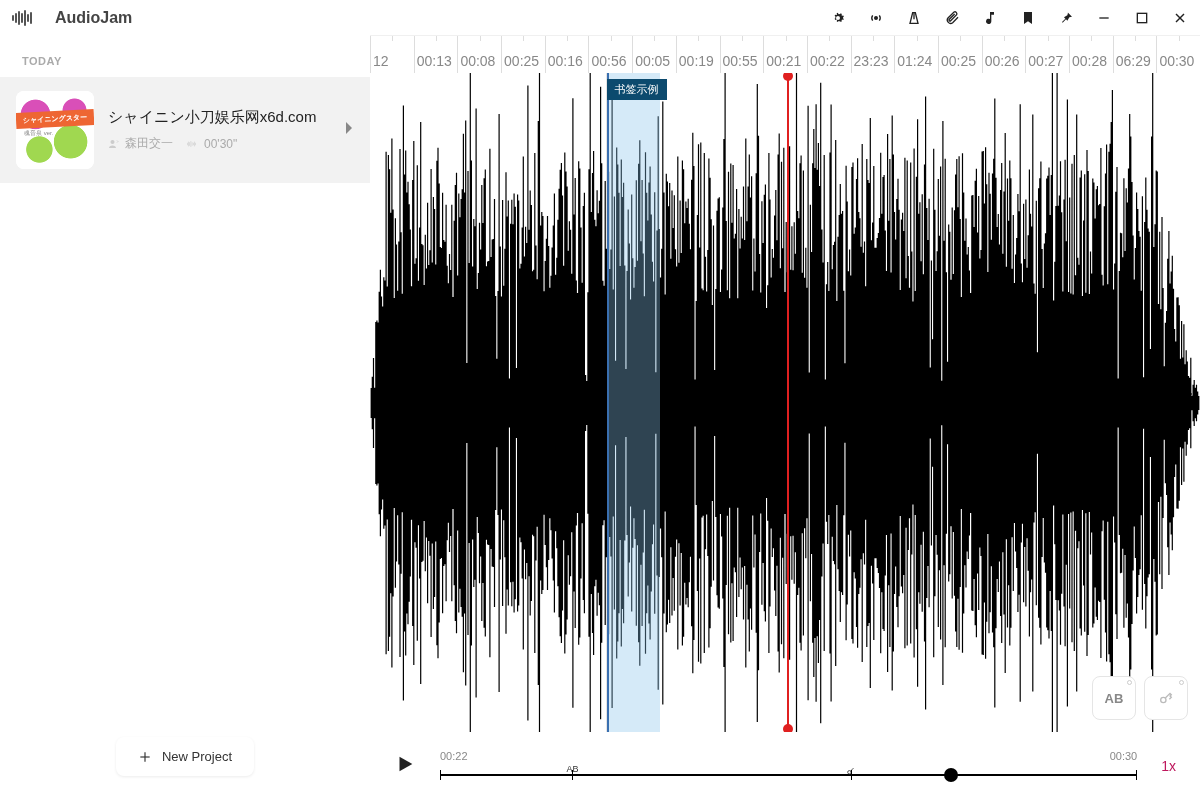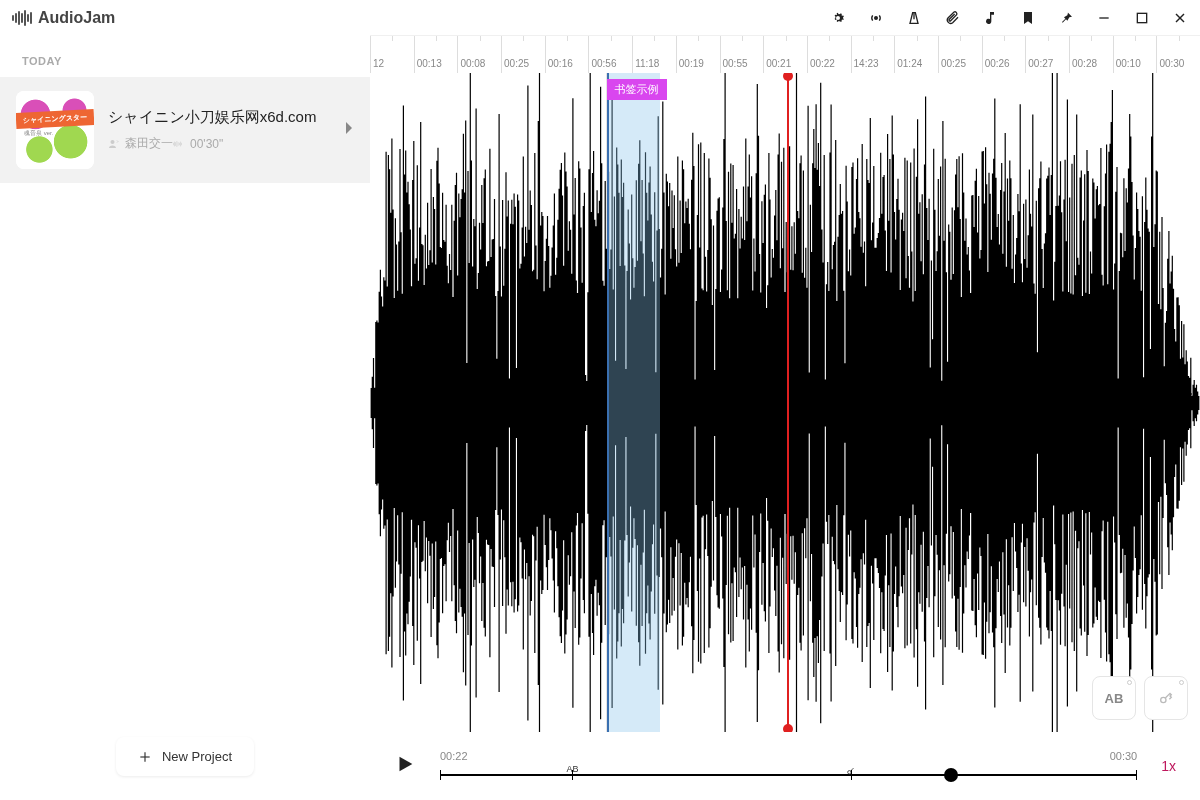--- a/index.html
+++ b/index.html
@@ -1,19 +1,19 @@
 <!DOCTYPE html>
 <html><head>
 <meta charset="utf-8">
 <style>
 * { margin: 0; padding: 0; box-sizing: border-box; }
 body { font-family: -apple-system, BlinkMacSystemFont, "Segoe UI", sans-serif; width: 1200px; height: 800px; overflow: hidden; background: #fff; color: #333; }
 
 .topbar { height: 35px; display: flex; align-items: center; justify-content: space-between; padding: 0 12px; }
-.logo { display: flex; align-items: center; gap: 6px; font-weight: 700; font-size: 16px; color: #444; }
+.logo { display: flex; align-items: center; gap: 23px; font-weight: 700; font-size: 16px; color: #444; }
 .logo-icon { display: flex; align-items: center; gap: 1px; }
 .logo-icon span { width: 2px; background: #555; border-radius: 1px; }
 .top-icons { display: flex; align-items: center; gap: 22px; }
 .top-icons .icon { width: 16px; height: 16px; display: flex; align-items: center; justify-content: center; cursor: pointer; color: #222; }
 .top-icons svg { width: 16px; height: 16px; }
 
 .main { display: flex; height: 765px; }
 
 .sidebar { width: 370px; display: flex; flex-direction: column; }
 .section-label { padding: 20px 22px 10px; font-size: 11px; color: #aaa; letter-spacing: 0.5px; font-weight: 600; }
@@ -22,38 +22,38 @@
 .art-swirl { position: absolute; inset: 0; background:
   radial-gradient(circle at 25% 30%, #d94fb8 0 18%, transparent 19%),
   radial-gradient(circle at 70% 65%, #a0d850 0 22%, transparent 23%),
   radial-gradient(circle at 75% 25%, #d94fb8 0 14%, transparent 15%),
   radial-gradient(circle at 30% 75%, #a0d850 0 16%, transparent 17%),
   #fff; }
 .art-banner { position: absolute; top: 20px; left: 0; right: 0; height: 16px; background: #e63; color: #fff; font-size: 7px; display: flex; align-items: center; justify-content: center; font-weight: 700; transform: rotate(-3deg); }
 .art-sub { position: absolute; top: 38px; left: 8px; font-size: 6px; color: #888; }
 .track-info { flex: 1; min-width: 0; }
 .track-title { font-size: 15px; font-weight: 400; color: #222; white-space: nowrap; overflow: hidden; text-overflow: ellipsis; margin-bottom: 8px; }
-.track-meta { display: flex; align-items: center; gap: 0; font-size: 12px; color: #aaa; }
+.track-meta { display: flex; align-items: center; gap: 14px; font-size: 12px; color: #aaa; }
 .track-meta span { display: flex; align-items: center; gap: 5px; }
 .chev { color: #888; }
 .sidebar-bottom { margin-top: auto; padding: 24px; display: flex; justify-content: center; }
 .new-proj { display: flex; align-items: center; gap: 10px; padding: 12px 22px; border: none; background: #fff; border-radius: 8px; font-size: 13px; font-weight: 500; color: #333; cursor: pointer; box-shadow: 0 1px 3px rgba(0,0,0,0.08); }
 
 .editor { flex: 1; display: flex; flex-direction: column; position: relative; }
 .ruler { height: 38px; border-top: 1px solid #f0f0f0; position: relative; overflow: hidden; }
 .ruler-ticks { position: absolute; inset: 0; display: flex; }
 .tick { flex: 1; position: relative; border-left: 1px solid #ddd; }
 .tick::after { content: ''; position: absolute; left: 50%; top: 0; width: 1px; height: 5px; background: #ddd; }
-.tick-label { position: absolute; bottom: 4px; left: 2px; font-size: 10px; color: #888; }
+.tick-label { position: absolute; bottom: 4px; left: 2px; font-size: 14px; color: #888; }
 
 .waveform-area { flex: 1; position: relative; overflow: hidden; }
 .waveform { position: absolute; inset: 0; }
 .bookmark-region { position: absolute; top: 0; bottom: 0; background: rgba(135,195,235,0.35); }
 .bookmark-line { position: absolute; top: 0; bottom: 0; width: 2px; background: #3a6fb0; }
-.bookmark-label { position: absolute; top: 6px; background: #d946ef; color: #fff; font-size: 11px; padding: 3px 8px; white-space: nowrap; }
+.bookmark-label { position: absolute; top: 6px; background: #0c4a6e; color: #fff; font-size: 11px; padding: 3px 8px; white-space: nowrap; }
 .playhead { position: absolute; top: 0; bottom: 0; width: 2px; background: #e02020; z-index: 5; }
 .playhead::before, .playhead::after { content: ''; position: absolute; left: 50%; transform: translateX(-50%); width: 10px; height: 10px; background: #e02020; border-radius: 50%; }
 .playhead::before { top: -2px; }
 .playhead::after { bottom: -2px; }
 .right-diamond { position: absolute; right: 10px; top: 48%; width: 10px; height: 10px; background: #000; transform: rotate(45deg); }
 
 .side-tools { position: absolute; right: 12px; bottom: 80px; display: flex; gap: 8px; }
 .side-tool { width: 44px; height: 44px; border: 1px solid #e5e5e5; border-radius: 8px; background: #fff; display: flex; align-items: center; justify-content: center; font-size: 13px; font-weight: 700; color: #888; cursor: pointer; position: relative; }
 .side-tool .dot { position: absolute; top: 3px; right: 3px; width: 5px; height: 5px; border: 1px solid #ccc; border-radius: 50%; }
 
@@ -206,54 +206,54 @@
           <div class="tick">
             <div class="tick-label">00:25</div>
           </div>
           <div class="tick">
             <div class="tick-label">00:16</div>
           </div>
           <div class="tick">
             <div class="tick-label">00:56</div>
           </div>
           <div class="tick">
-            <div class="tick-label">11:18</div>
+            <div class="tick-label">00:05</div>
           </div>
           <div class="tick">
             <div class="tick-label">00:19</div>
           </div>
           <div class="tick">
             <div class="tick-label">00:55</div>
           </div>
           <div class="tick">
             <div class="tick-label">00:21</div>
           </div>
           <div class="tick">
             <div class="tick-label">00:22</div>
           </div>
           <div class="tick">
-            <div class="tick-label">14:23</div>
+            <div class="tick-label">23:23</div>
           </div>
           <div class="tick">
             <div class="tick-label">01:24</div>
           </div>
           <div class="tick">
             <div class="tick-label">00:25</div>
           </div>
           <div class="tick">
             <div class="tick-label">00:26</div>
           </div>
           <div class="tick">
             <div class="tick-label">00:27</div>
           </div>
           <div class="tick">
             <div class="tick-label">00:28</div>
           </div>
           <div class="tick">
-            <div class="tick-label">00:10</div>
+            <div class="tick-label">06:29</div>
           </div>
           <div class="tick">
             <div class="tick-label">00:30</div>
           </div>
         </div>
     </div>
     <div class="waveform-area">
       <svg class="waveform" id="waveform-svg" preserveAspectRatio="none" viewBox="0 0 830 660">
           <path d="M0.0 330.0L0.0 330.0M1.2 315.1L1.2 344.9M2.3 303.8L2.3 356.2M3.5 284.9L3.5 375.1M4.6 314.8L4.6 345.2M5.8 248.9L5.8 411.1M6.9 247.6L6.9 412.4M8.1 249.4L8.1 410.6M9.2 218.8L9.2 441.2M10.4 196.7L10.4 463.3M11.5 223.5L11.5 436.5M12.7 233.6L12.7 426.4M13.8 204.3L13.8 455.7M15.0 207.6L15.0 452.4M16.1 78.7L16.1 581.3M17.3 213.5L17.3 446.5M18.4 82.1L18.4 577.9M19.6 96.2L19.6 563.8M20.8 139.7L20.8 520.3M21.9 65.4L21.9 594.6M23.1 136.4L23.1 523.6M24.2 224.9L24.2 435.1M25.4 145.3L25.4 514.7M26.5 171.6L26.5 488.4M27.7 217.8L27.7 442.2M28.8 168.5L28.8 491.5M30.0 76.0L30.0 584.0M31.1 159.2L31.1 500.8M32.3 220.8L32.3 439.2M33.4 32.5L33.4 627.5M34.6 101.6L34.6 558.4M35.7 77.5L35.7 582.5M36.9 119.4L36.9 540.6M38.0 108.7L38.0 551.3M39.2 131.3L39.2 528.7M40.3 156.6L40.3 503.4M41.5 213.3L41.5 446.7M42.7 106.9L42.7 553.1M43.8 67.9L43.8 592.1M45.0 190.7L45.0 469.3M46.1 185.2L46.1 474.8M47.3 92.3L47.3 567.7M48.4 207.8L48.4 452.2M49.6 154.4L49.6 505.6M50.7 48.9L50.7 611.1M51.9 170.9L51.9 489.1M53.0 172.3L53.0 487.7M54.2 212.0L54.2 448.0M55.3 161.8L55.3 498.2M56.5 195.4L56.5 464.6M57.6 129.8L57.6 530.2M58.8 192.0L58.8 468.0M59.9 177.2L59.9 482.8M61.1 95.9L61.1 564.1M62.3 189.6L62.3 470.4M63.4 123.9L63.4 536.1M64.6 136.0L64.6 524.0M65.7 191.6L65.7 468.4M66.9 87.8L66.9 572.2M68.0 74.7L68.0 585.3M69.2 110.5L69.2 549.5M70.3 174.0L70.3 486.0M71.5 174.9L71.5 485.1M72.6 119.8L72.6 540.2M73.8 167.1L73.8 492.9M74.9 168.7L74.9 491.3M76.1 131.8L76.1 528.2M77.2 192.7L77.2 467.3M78.4 210.2L78.4 449.8M79.5 181.0L79.5 479.0M80.7 197.1L80.7 462.9M81.8 131.7L81.8 528.3M83.0 224.1L83.0 435.9M84.2 147.7L84.2 512.3M85.3 111.9L85.3 548.1M86.5 99.8L86.5 560.2M87.6 202.6L87.6 457.4M88.8 120.5L88.8 539.5M89.9 144.2L89.9 515.8M91.1 126.1L91.1 533.9M92.2 116.3L92.2 543.7M93.4 60.7L93.4 599.3M94.5 119.5L94.5 540.5M95.7 47.4L95.7 612.6M96.8 289.9L96.8 370.1M98.0 97.9L98.0 562.1M99.1 189.9L99.1 470.1M100.3 -3.9L100.3 663.9M101.4 87.6L101.4 572.4M102.6 193.6L102.6 466.4M103.8 146.1L103.8 513.9M104.9 153.3L104.9 506.7M106.1 35.4L106.1 624.6M107.2 215.9L107.2 444.1M108.4 200.0L108.4 460.0M109.5 149.8L109.5 510.2M110.7 176.4L110.7 483.6M111.8 111.9L111.8 548.1M113.0 150.0L113.0 510.0M114.1 105.3L114.1 554.7M115.3 96.5L115.3 563.5M116.4 193.2L116.4 466.8M117.6 188.6L117.6 471.4M118.7 188.0L118.7 472.0M119.9 75.8L119.9 584.2M121.0 183.9L121.0 476.1M122.2 166.5L122.2 493.5M123.3 165.9L123.3 494.1M124.5 126.1L124.5 533.9M125.7 222.9L125.7 437.1M126.8 285.7L126.8 374.3M128.0 217.9L128.0 442.1M129.1 41.1L129.1 618.9M130.3 173.5L130.3 486.5M131.4 223.5L131.4 436.5M132.6 126.9L132.6 533.1M133.7 212.7L133.7 447.3M134.9 175.7L134.9 484.3M136.0 99.3L136.0 560.7M137.2 143.6L137.2 516.4M138.3 127.4L138.3 532.6M139.5 305.4L139.5 354.6M140.6 150.7L140.6 509.3M141.8 126.7L141.8 533.3M142.9 151.2L142.9 508.8M144.1 120.4L144.1 539.6M145.3 133.8L145.3 526.2M146.4 295.0L146.4 365.0M147.6 121.4L147.6 538.6M148.7 127.5L148.7 532.5M149.9 195.4L149.9 464.6M151.0 190.8L151.0 469.2M152.2 154.5L152.2 505.5M153.3 83.6L153.3 576.4M154.5 183.6L154.5 476.4M155.6 153.7L155.6 506.3M156.8 169.9L156.8 490.1M157.9 12.6L157.9 647.4M159.1 156.8L159.1 503.2M160.2 117.5L160.2 542.5M161.4 131.9L161.4 528.1M162.5 198.3L162.5 461.7M163.7 196.8L163.7 463.2M164.8 80.1L164.8 579.9M166.0 172.5L166.0 487.5M167.2 206.2L167.2 453.8M168.3 47.9L168.3 612.1M169.5 -20.9L169.5 680.9M170.6 152.4L170.6 507.6M171.8 139.0L171.8 521.0M172.9 143.1L172.9 516.9M174.1 218.2L174.1 441.8M175.2 187.9L175.2 472.1M176.4 165.8L176.4 494.2M177.5 143.1L177.5 516.9M178.7 172.9L178.7 487.1M179.8 214.7L179.8 445.3M181.0 202.7L181.0 457.3M182.1 174.4L182.1 485.6M183.3 152.4L183.3 507.6M184.4 120.5L184.4 539.5M185.6 201.7L185.6 458.3M186.8 184.8L186.8 475.2M187.9 146.7L187.9 513.3M189.1 115.7L189.1 544.3M190.2 96.7L190.2 563.3M191.4 90.1L191.4 569.9M192.5 122.5L192.5 537.5M193.7 192.8L193.7 467.2M194.8 79.6L194.8 580.4M196.0 98.5L196.0 561.5M197.1 113.4L197.1 546.6M198.3 177.8L198.3 482.2M199.4 148.2L199.4 511.8M200.6 156.7L200.6 503.3M201.7 200.7L201.7 459.3M202.9 25.2L202.9 634.8M204.0 141.4L204.0 518.6M205.2 105.1L205.2 554.9M206.3 207.4L206.3 452.6M207.5 219.9L207.5 440.1M208.7 88.3L208.7 571.7M209.8 95.6L209.8 564.4M211.0 154.5L211.0 505.5M212.1 209.7L212.1 450.3M213.3 132.9L213.3 527.1M214.4 119.8L214.4 540.2M215.6 302.0L215.6 358.0M216.7 308.1L216.7 351.9M217.9 219.3L217.9 440.7M219.0 96.2L219.0 563.8M220.2 -24.1L220.2 684.1M221.3 139.0L221.3 521.0M222.5 100.0L222.5 560.0M223.6 78.1L223.6 581.9M224.8 146.8L224.8 513.2M225.9 153.2L225.9 506.8M227.1 117.3L227.1 542.7M228.3 140.3L228.3 519.7M229.4 127.8L229.4 532.2M230.6 13.7L230.6 646.3M231.7 90.3L231.7 569.7M232.9 207.8L232.9 452.2M234.0 212.8L234.0 447.2M235.2 107.9L235.2 552.1M236.3 175.7L236.3 484.3M237.5 -5.6L237.5 665.6M238.6 98.7L238.6 561.3M239.8 196.1L239.8 463.9M240.9 176.6L240.9 483.4M242.1 25.0L242.1 635.0M243.2 216.6L243.2 443.4M244.4 123.5L244.4 536.5M245.5 287.8L245.5 372.2M246.7 74.4L246.7 585.6M247.8 91.5L247.8 568.5M249.0 119.8L249.0 540.2M250.2 193.0L250.2 467.0M251.3 86.5L251.3 573.5M252.5 123.9L252.5 536.1M253.6 109.7L253.6 550.3M254.8 192.6L254.8 467.4M255.9 296.0L255.9 364.0M257.1 198.0L257.1 462.0M258.2 136.5L258.2 523.5M259.4 170.6L259.4 489.4M260.5 226.6L260.5 433.4M261.7 121.5L261.7 538.5M262.8 185.2L262.8 474.8M264.0 214.8L264.0 445.2M265.1 194.0L265.1 466.0M266.3 107.3L266.3 552.7M267.4 187.7L267.4 472.3M268.6 90.7L268.6 569.3M269.8 67.2L269.8 592.8M270.9 168.3L270.9 491.7M272.1 107.0L272.1 553.0M273.2 180.5L273.2 479.5M274.4 223.2L274.4 436.8M275.5 79.2L275.5 580.8M276.7 119.7L276.7 540.3M277.8 147.4L277.8 512.6M279.0 109.4L279.0 550.6M280.1 93.6L280.1 566.4M281.3 141.5L281.3 518.5M282.4 188.7L282.4 471.3M283.6 208.6L283.6 451.4M284.7 119.2L284.7 540.8M285.9 299.2L285.9 360.8M287.0 157.6L287.0 502.4M288.2 43.3L288.2 616.7M289.3 156.1L289.3 503.9M290.5 204.4L290.5 455.6M291.7 175.7L291.7 484.3M292.8 28.6L292.8 631.4M294.0 119.6L294.0 540.4M295.1 221.5L295.1 438.5M296.3 100.8L296.3 559.2M297.4 108.5L297.4 551.5M298.6 133.2L298.6 526.8M299.7 110.0L299.7 550.0M300.9 185.7L300.9 474.3M302.0 117.6L302.0 542.4M303.2 155.1L303.2 504.9M304.3 122.3L304.3 537.7M305.5 176.2L305.5 483.8M306.6 193.5L306.6 466.5M307.8 83.5L307.8 576.5M308.9 189.8L308.9 470.2M310.1 127.6L310.1 532.4M311.3 179.9L311.3 480.1M312.4 87.4L312.4 572.6M313.6 96.2L313.6 563.8M314.7 150.3L314.7 509.7M315.9 128.6L315.9 531.4M317.0 134.9L317.0 525.1M318.2 125.7L318.2 534.3M319.3 150.7L319.3 509.3M320.5 176.2L320.5 483.8M321.6 106.8L321.6 553.2M322.8 59.7L322.8 600.3M323.9 93.0L323.9 567.0M325.1 306.6L325.1 353.4M326.2 228.0L326.2 432.0M327.4 142.0L327.4 518.0M328.5 71.3L328.5 588.7M329.7 174.5L329.7 485.5M330.8 69.5L330.8 590.5M332.0 215.6L332.0 444.4M333.2 217.3L333.2 442.7M334.3 80.0L334.3 580.0M335.5 183.8L335.5 476.2M336.6 218.5L336.6 441.5M337.8 177.1L337.8 482.9M338.9 85.4L338.9 574.6M340.1 104.7L340.1 555.3M341.2 146.3L341.2 513.7M342.4 232.0L342.4 428.0M343.5 152.4L343.5 507.6M344.7 297.0L344.7 363.0M345.8 216.1L345.8 443.9M347.0 137.7L347.0 522.3M348.1 125.6L348.1 534.4M349.3 124.2L349.3 535.8M350.4 219.0L350.4 441.0M351.6 196.6L351.6 463.4M352.8 134.4L352.8 525.6M353.9 65.9L353.9 594.1M355.1 -7.2L355.1 667.2M356.2 148.1L356.2 511.9M357.4 217.3L357.4 442.7M358.5 98.8L358.5 561.2M359.7 225.2L359.7 434.8M360.8 90.5L360.8 569.5M362.0 149.7L362.0 510.3M363.1 92.0L363.1 568.0M364.3 165.6L364.3 494.4M365.4 160.7L365.4 499.3M366.6 115.9L366.6 544.1M367.7 225.2L367.7 434.8M368.9 135.9L368.9 524.1M370.0 175.5L370.0 484.5M371.2 143.7L371.2 516.3M372.3 165.4L372.3 494.6M373.5 113.5L373.5 546.5M374.7 166.9L374.7 493.1M375.8 65.4L375.8 594.6M377.0 148.2L377.0 511.8M378.1 113.4L378.1 546.6M379.3 81.5L379.3 578.5M380.4 124.4L380.4 535.6M381.6 103.3L381.6 556.7M382.7 217.4L382.7 442.6M383.9 165.4L383.9 494.6M385.0 198.4L385.0 461.6M386.2 100.2L386.2 559.8M387.3 10.9L387.3 649.1M388.5 62.7L388.5 597.3M389.6 181.0L389.6 479.0M390.8 219.5L390.8 440.5M391.9 128.3L391.9 531.7M393.1 170.1L393.1 489.9M394.3 121.8L394.3 538.2M395.4 111.4L395.4 548.6M396.6 235.0L396.6 425.0M397.7 212.2L397.7 447.8M398.9 80.0L398.9 580.0M400.0 126.6L400.0 533.4M401.2 204.6L401.2 455.4M402.3 175.9L402.3 484.1M403.5 184.8L403.5 475.2M404.6 142.4L404.6 517.6M405.8 116.9L405.8 543.1M406.9 167.2L406.9 492.8M408.1 81.4L408.1 578.6M409.2 60.5L409.2 599.5M410.4 195.3L410.4 464.7M411.5 88.8L411.5 571.2M412.7 175.2L412.7 484.8M413.8 74.8L413.8 585.2M415.0 219.1L415.0 440.9M416.2 148.9L416.2 511.1M417.3 199.3L417.3 460.7M418.5 175.8L418.5 484.2M419.6 73.3L419.6 586.7M420.8 196.7L420.8 463.3M421.9 153.2L421.9 506.8M423.1 197.2L423.1 462.8M424.2 149.2L424.2 510.8M425.4 180.7L425.4 479.3M426.5 -28.2L426.5 688.2M427.7 137.9L427.7 522.1M428.8 145.2L428.8 514.8M430.0 90.3L430.0 569.7M431.1 82.6L431.1 577.4M432.3 199.7L432.3 460.3M433.4 97.5L433.4 562.5M434.6 204.7L434.6 455.3M435.8 174.8L435.8 485.2M436.9 214.7L436.9 445.3M438.1 32.7L438.1 627.3M439.2 299.4L439.2 360.6M440.4 131.8L440.4 528.2M441.5 178.9L441.5 481.1M442.7 90.2L442.7 569.8M443.8 55.9L443.8 604.1M445.0 94.9L445.0 565.1M446.1 31.2L446.1 628.8M447.3 96.8L447.3 563.2M448.4 70.1L448.4 589.9M449.6 113.1L449.6 546.9M450.7 9.8L450.7 650.2M451.9 156.6L451.9 503.4M453.0 189.5L453.0 470.5M454.2 82.0L454.2 578.0M455.3 306.4L455.3 353.6M456.5 211.3L456.5 448.7M457.7 189.1L457.7 470.9M458.8 217.9L458.8 442.1M460.0 79.4L460.0 580.6M461.1 31.6L461.1 628.4M462.3 196.2L462.3 463.8M463.4 172.1L463.4 487.9M464.6 168.8L464.6 491.2M465.7 67.0L465.7 593.0M466.9 228.0L466.9 432.0M468.0 163.7L468.0 496.3M469.2 142.0L469.2 518.0M470.3 111.0L470.3 549.0M471.5 140.7L471.5 519.3M472.6 137.9L472.6 522.1M473.8 217.7L473.8 442.3M474.9 290.3L474.9 369.7M476.1 92.8L476.1 567.2M477.2 128.4L477.2 531.6M478.4 198.2L478.4 461.8M479.6 176.5L479.6 483.5M480.7 202.6L480.7 457.4M481.9 93.9L481.9 566.1M483.0 89.4L483.0 570.6M484.2 160.8L484.2 499.2M485.3 154.6L485.3 505.4M486.5 105.9L486.5 554.1M487.6 85.2L487.6 574.8M488.8 138.9L488.8 521.1M489.9 145.3L489.9 514.7M491.1 173.7L491.1 486.3M492.2 71.1L492.2 588.9M493.4 179.8L493.4 480.2M494.5 168.4L494.5 491.6M495.7 213.3L495.7 446.7M496.8 86.1L496.8 573.9M498.0 107.1L498.0 552.9M499.2 110.1L499.2 549.9M500.3 45.0L500.3 615.0M501.5 167.2L501.5 492.8M502.6 149.4L502.6 510.6M503.8 93.1L503.8 566.9M504.9 174.8L504.9 485.2M506.1 174.7L506.1 485.3M507.2 165.1L507.2 494.9M508.4 160.1L508.4 499.9M509.5 145.1L509.5 514.9M510.7 79.7L510.7 580.3M511.8 140.8L511.8 519.2M513.0 103.9L513.0 556.1M514.1 102.1L514.1 557.9M515.3 157.5L515.3 502.5M516.4 197.9L516.4 462.1M517.6 61.0L517.6 599.0M518.8 147.7L518.8 512.3M519.9 86.1L519.9 573.9M521.1 199.5L521.1 460.5M522.2 42.4L522.2 617.6M523.4 81.5L523.4 578.5M524.5 138.9L524.5 521.1M525.7 166.4L525.7 493.6M526.8 126.1L526.8 533.9M528.0 105.7L528.0 554.3M529.1 136.7L529.1 523.3M530.3 217.0L530.3 443.0M531.4 146.4L531.4 513.6M532.6 139.8L532.6 520.2M533.7 158.0L533.7 502.0M534.9 84.8L534.9 575.2M536.0 205.3L536.0 454.7M537.2 87.4L537.2 572.6M538.3 183.0L538.3 477.0M539.5 214.8L539.5 445.2M540.7 89.4L540.7 570.6M541.8 178.4L541.8 481.6M543.0 228.6L543.0 431.4M544.1 75.5L544.1 584.5M545.3 217.9L545.3 442.1M546.4 103.7L546.4 556.3M547.6 46.3L547.6 613.7M548.7 140.7L548.7 519.3M549.9 129.2L549.9 530.8M551.0 188.3L551.0 471.7M552.2 121.3L552.2 538.7M553.3 201.3L553.3 458.7M554.5 91.6L554.5 568.4M555.6 23.4L555.6 636.6M556.8 135.1L556.8 524.9M557.9 167.0L557.9 493.0M559.1 125.7L559.1 534.3M560.3 294.5L560.3 365.5M561.4 187.4L561.4 472.6M562.6 266.2L562.6 393.8M563.7 75.8L563.7 584.2M564.9 136.7L564.9 523.3M566.0 198.0L566.0 462.0M567.2 178.2L567.2 481.8M568.3 105.9L568.3 554.1M569.5 162.8L569.5 497.2M570.6 93.5L570.6 566.5M571.8 307.8L571.8 352.2M572.9 48.0L572.9 612.0M574.1 167.7L574.1 492.3M575.2 85.7L575.2 574.3M576.4 199.2L576.4 460.8M577.5 288.7L577.5 371.3M578.7 151.6L578.7 508.4M579.8 158.7L579.8 501.3M581.0 206.8L581.0 453.2M582.2 134.5L582.2 525.5M583.3 201.0L583.3 459.0M584.5 137.3L584.5 522.7M585.6 101.6L585.6 558.4M586.8 85.9L586.8 574.1M587.9 134.3L587.9 525.7M589.1 83.2L589.1 576.8M590.2 146.1L590.2 513.9M591.4 223.9L591.4 436.1M592.5 80.2L592.5 579.8M593.7 119.6L593.7 540.4M594.8 167.7L594.8 492.3M596.0 145.5L596.0 514.5M597.1 181.6L597.1 478.4M598.3 174.0L598.3 486.0M599.4 197.4L599.4 462.6M600.6 220.1L600.6 439.9M601.8 122.4L601.8 537.6M602.9 122.1L602.9 537.9M604.1 154.0L604.1 506.0M605.2 107.8L605.2 552.2M606.4 95.7L606.4 564.3M607.5 159.5L607.5 500.5M608.7 123.1L608.7 536.9M609.8 185.5L609.8 474.5M611.0 177.0L611.0 483.0M612.1 78.4L612.1 581.6M613.3 78.1L613.3 581.9M614.4 130.6L614.4 529.4M615.6 74.3L615.6 585.7M616.7 111.3L616.7 548.7M617.9 198.9L617.9 461.1M619.0 99.8L619.0 560.2M620.2 120.7L620.2 539.3M621.3 166.8L621.3 493.2M622.5 100.5L622.5 559.5M623.7 85.7L623.7 574.3M624.8 25.4L624.8 634.6M626.0 104.7L626.0 555.3M627.1 154.0L627.1 506.0M628.3 140.9L628.3 519.1M629.4 171.4L629.4 488.6M630.6 117.1L630.6 542.9M631.7 90.1L631.7 569.9M632.9 180.8L632.9 479.2M634.0 118.5L634.0 541.5M635.2 60.0L635.2 600.0M636.3 193.7L636.3 466.3M637.5 105.6L637.5 554.4M638.6 147.8L638.6 512.2M639.8 87.6L639.8 572.4M640.9 105.2L640.9 554.8M642.1 195.8L642.1 464.2M643.3 141.9L643.3 518.1M644.4 210.0L644.4 450.0M645.6 181.4L645.6 478.6M646.7 164.9L646.7 495.1M647.9 120.9L647.9 539.1M649.0 138.3L649.0 521.7M650.2 31.2L650.2 628.8M651.3 190.4L651.3 469.6M652.5 209.3L652.5 450.7M653.6 130.8L653.6 529.2M654.8 186.0L654.8 474.0M655.9 126.5L655.9 533.5M657.1 194.8L657.1 465.2M658.2 162.3L658.2 497.7M659.4 96.4L659.4 563.6M660.5 140.7L660.5 519.3M661.7 153.4L661.7 506.6M662.8 41.6L662.8 618.4M664.0 210.5L664.0 449.5M665.2 220.8L665.2 439.2M666.3 127.8L666.3 532.2M667.5 279.2L667.5 380.8M668.6 115.2L668.6 544.8M669.8 105.3L669.8 554.7M670.9 88.4L670.9 571.6M672.1 176.1L672.1 483.9M673.2 215.0L673.2 445.0M674.4 170.4L674.4 489.6M675.5 160.3L675.5 499.7M676.7 105.4L676.7 554.6M677.8 102.8L677.8 557.2M679.0 94.6L679.0 565.4M680.1 141.9L680.1 518.1M681.3 102.1L681.3 557.9M682.4 -2.5L682.4 662.5M683.6 227.4L683.6 432.6M684.8 188.7L684.8 471.3M685.9 132.9L685.9 527.1M687.1 -10.4L687.1 670.4M688.2 132.7L688.2 527.3M689.4 122.6L689.4 537.4M690.5 88.2L690.5 571.8M691.7 139.3L691.7 520.7M692.8 218.4L692.8 441.6M694.0 126.6L694.0 533.4M695.1 86.7L695.1 573.3M696.3 168.2L696.3 491.8M697.4 26.6L697.4 633.4M698.6 218.9L698.6 441.1M699.7 124.6L699.7 535.4M700.9 220.5L700.9 439.5M702.0 90.7L702.0 569.3M703.2 221.4L703.2 438.6M704.3 82.0L704.3 578.0M705.5 202.3L705.5 457.7M706.7 41.4L706.7 618.6M707.8 184.8L707.8 475.2M709.0 191.8L709.0 468.2M710.1 104.4L710.1 555.6M711.3 97.5L711.3 562.5M712.4 223.1L712.4 436.9M713.6 147.5L713.6 512.5M714.7 101.3L714.7 558.7M715.9 219.7L715.9 440.3M717.0 77.1L717.0 582.9M718.2 98.0L718.2 562.0M719.3 221.1L719.3 438.9M720.5 178.4L720.5 481.6M721.6 200.6L721.6 459.4M722.8 105.5L722.8 554.5M723.9 109.4L723.9 550.6M725.1 145.5L725.1 514.5M726.3 116.3L726.3 543.7M727.4 113.0L727.4 547.0M728.6 132.3L728.6 527.7M729.7 130.9L729.7 529.1M730.9 75.0L730.9 585.0M732.0 201.8L732.0 458.2M733.2 212.5L733.2 447.5M734.3 133.2L734.3 526.8M735.5 100.5L735.5 559.5M736.6 71.5L736.6 588.5M737.8 211.2L737.8 448.8M738.9 78.8L738.9 581.2M740.1 70.7L740.1 589.3M741.2 49.1L741.2 610.9M742.4 17.1L742.4 642.9M743.5 216.6L743.5 443.4M744.7 190.5L744.7 469.5M745.8 118.8L745.8 541.2M747.0 93.9L747.0 566.1M748.2 305.6L748.2 354.4M749.3 198.1L749.3 461.9M750.5 159.8L750.5 500.2M751.6 160.3L751.6 499.7M752.8 184.3L752.8 475.7M753.9 105.3L753.9 554.7M755.1 177.9L755.1 482.1M756.2 115.2L756.2 544.8M757.4 129.4L757.4 530.6M758.5 95.6L758.5 564.4M759.7 41.1L759.7 618.9M760.8 63.4L760.8 596.6M762.0 108.9L762.0 551.1M763.1 162.4L763.1 497.6M764.3 206.4L764.3 453.6M765.4 175.0L765.4 485.0M766.6 119.4L766.6 540.6M767.8 136.0L767.8 524.0M768.9 157.9L768.9 502.1M770.1 163.8L770.1 496.2M771.2 217.8L771.2 442.2M772.4 123.3L772.4 536.7M773.5 304.3L773.5 355.7M774.7 148.9L774.7 511.1M775.8 104.6L775.8 555.4M777.0 136.7L777.0 523.3M778.1 155.5L778.1 504.5M779.3 158.8L779.3 501.2M780.4 276.1L780.4 383.9M781.6 63.5L781.6 596.5M782.7 -5.9L782.7 665.9M783.9 174.1L783.9 485.9M785.0 151.2L785.0 508.8M786.2 97.4L786.2 562.6M787.3 98.6L787.3 561.4M788.5 231.1L788.5 428.9M789.7 158.7L789.7 501.3M790.8 236.2L790.8 423.8M792.0 143.9L792.0 516.1M793.1 215.1L793.1 444.9M794.3 293.3L794.3 366.7M795.4 249.7L795.4 410.3M796.6 238.1L796.6 421.9M797.7 185.8L797.7 474.2M798.9 158.0L798.9 502.0M800.0 210.6L800.0 449.4M801.2 198.5L801.2 461.5M802.3 182.7L802.3 477.3M803.5 215.7L803.5 444.3M804.6 255.9L804.6 404.1M805.8 268.4L805.8 391.6M806.9 224.6L806.9 435.4M808.1 224.2L808.1 435.8M809.3 232.3L809.3 427.7M810.4 285.8L810.4 374.2M811.6 248.1L811.6 411.9M812.7 284.6L812.7 375.4M813.9 251.2L813.9 408.8M815.0 291.2L815.0 368.8M816.2 277.3L816.2 382.7M817.3 288.6L817.3 371.4M818.5 303.0L818.5 357.0M819.6 304.8L819.6 355.2M820.8 284.7L820.8 375.3M821.9 322.7L821.9 337.3M823.1 311.8L823.1 348.2M824.2 307.0L824.2 353.0M825.4 314.8L825.4 345.2M826.5 311.7L826.5 348.3M827.7 318.4L827.7 341.6M828.8 322.9L828.8 337.1" stroke="#000" stroke-width="1.2"></path>
         </svg>

